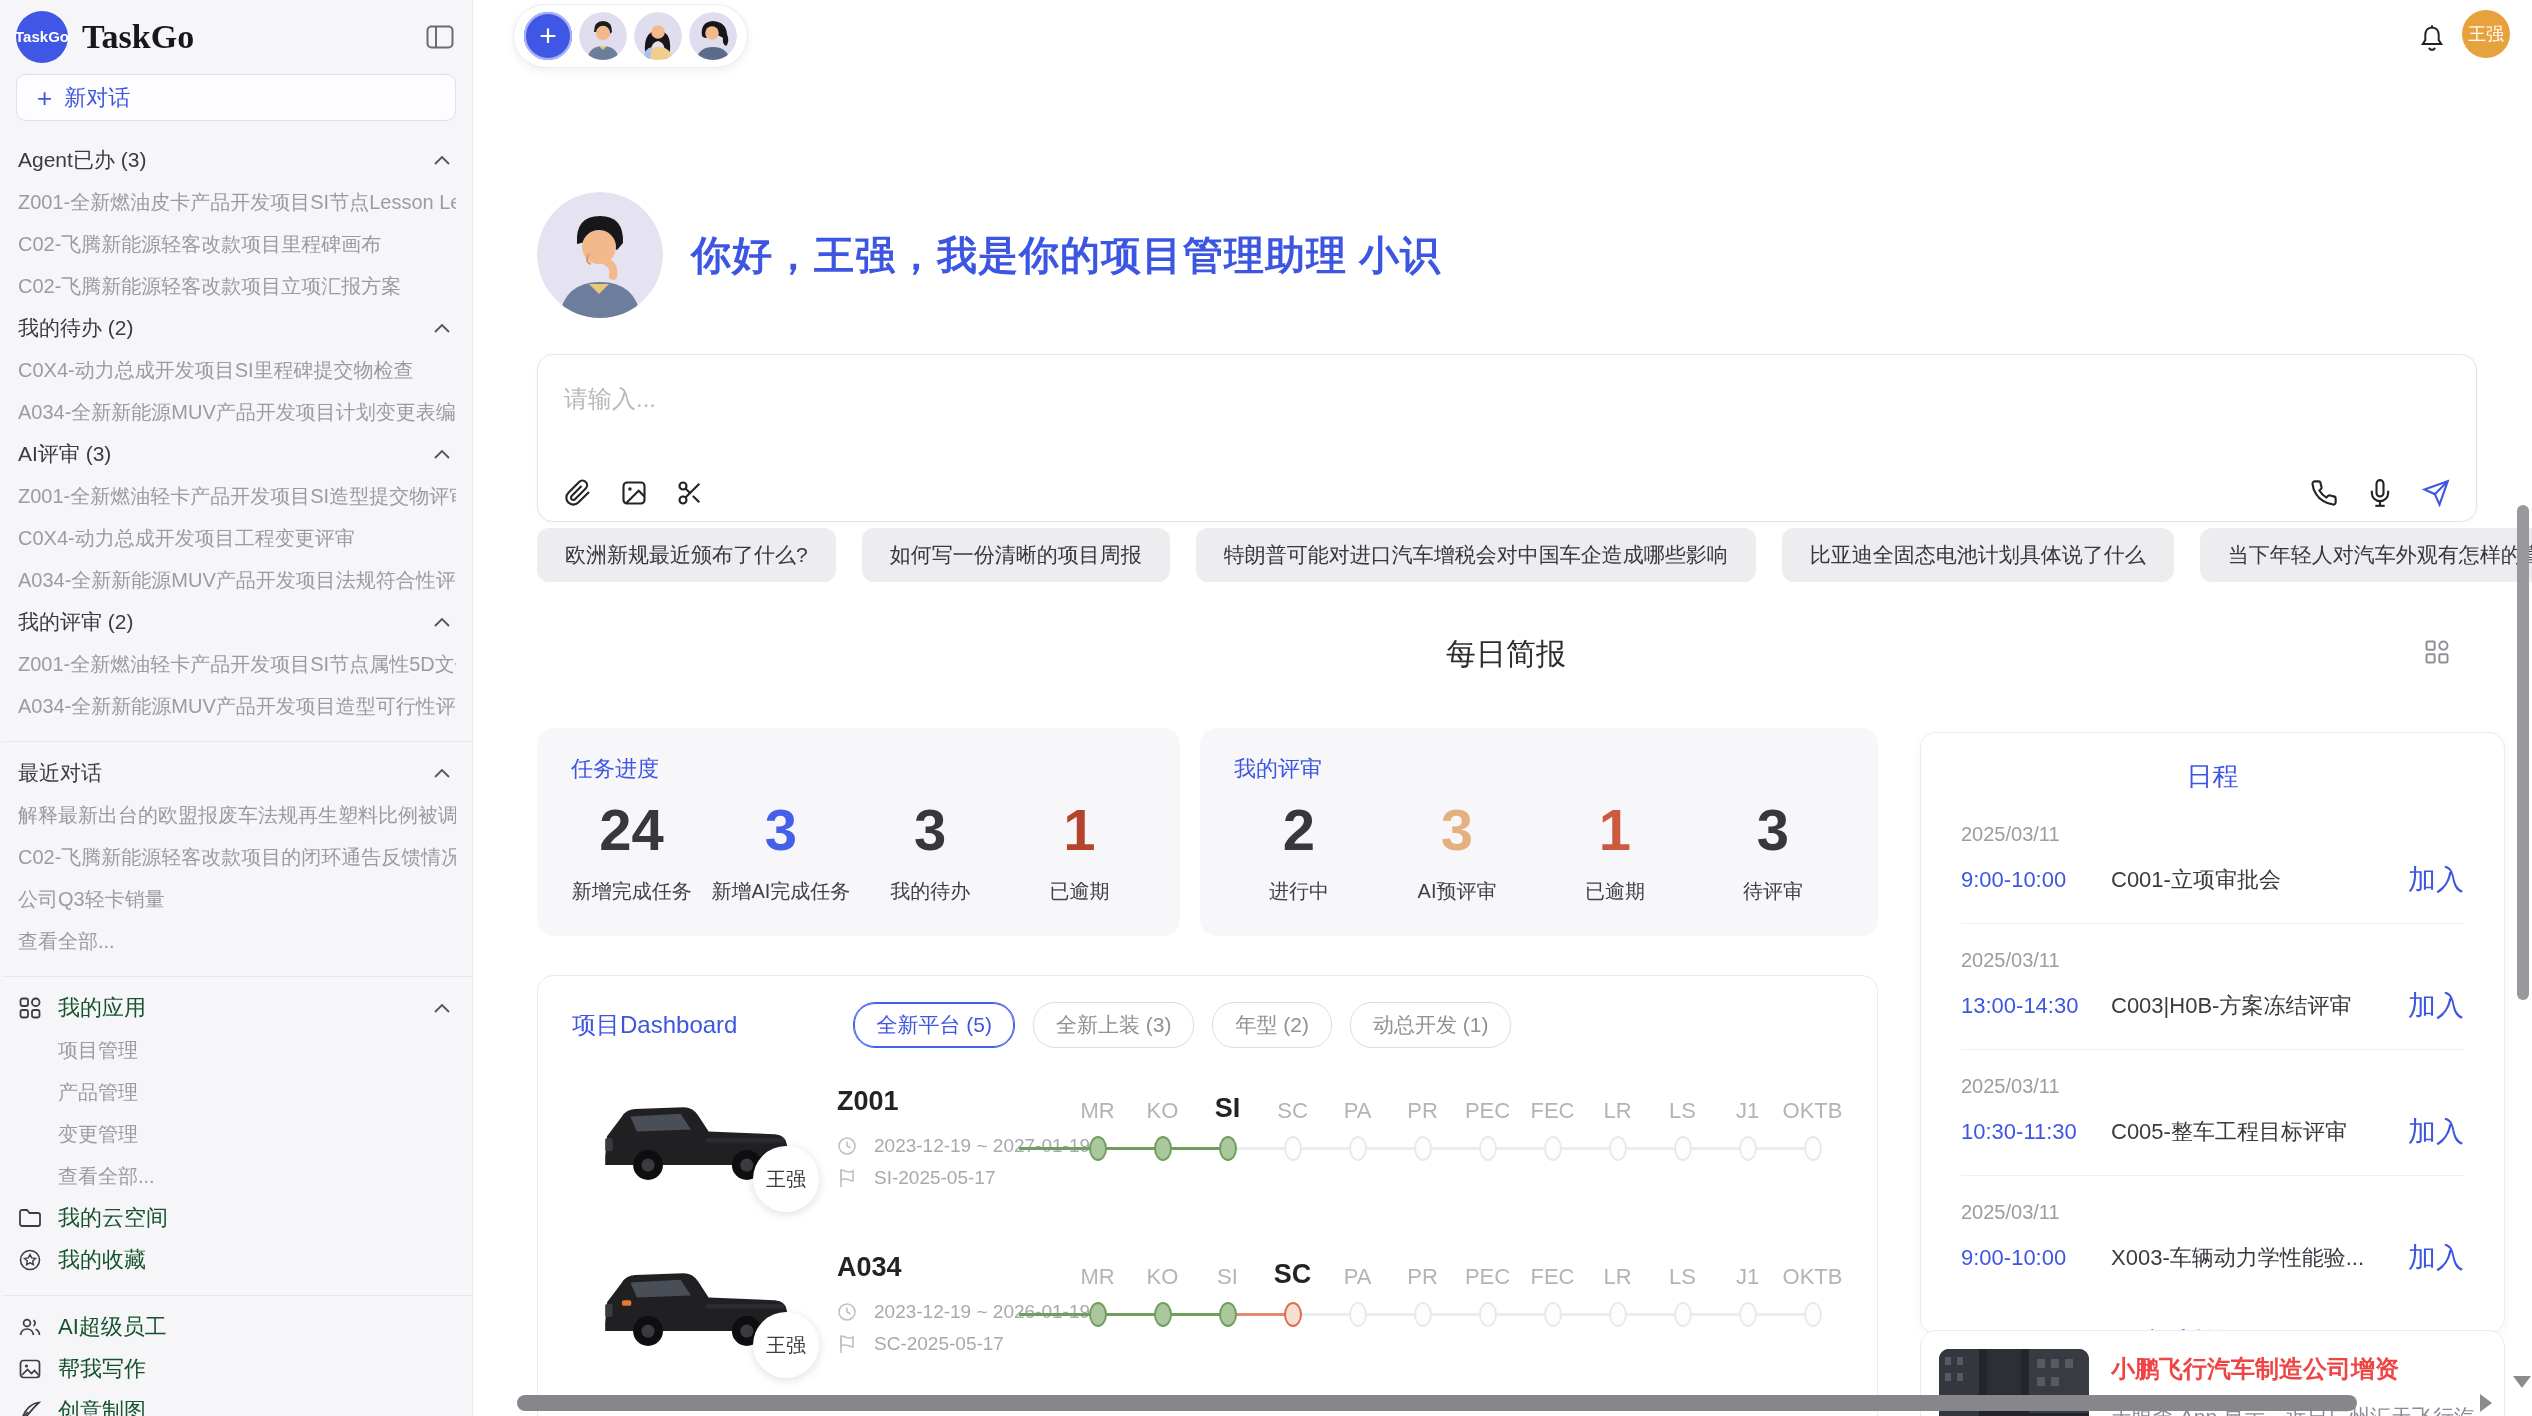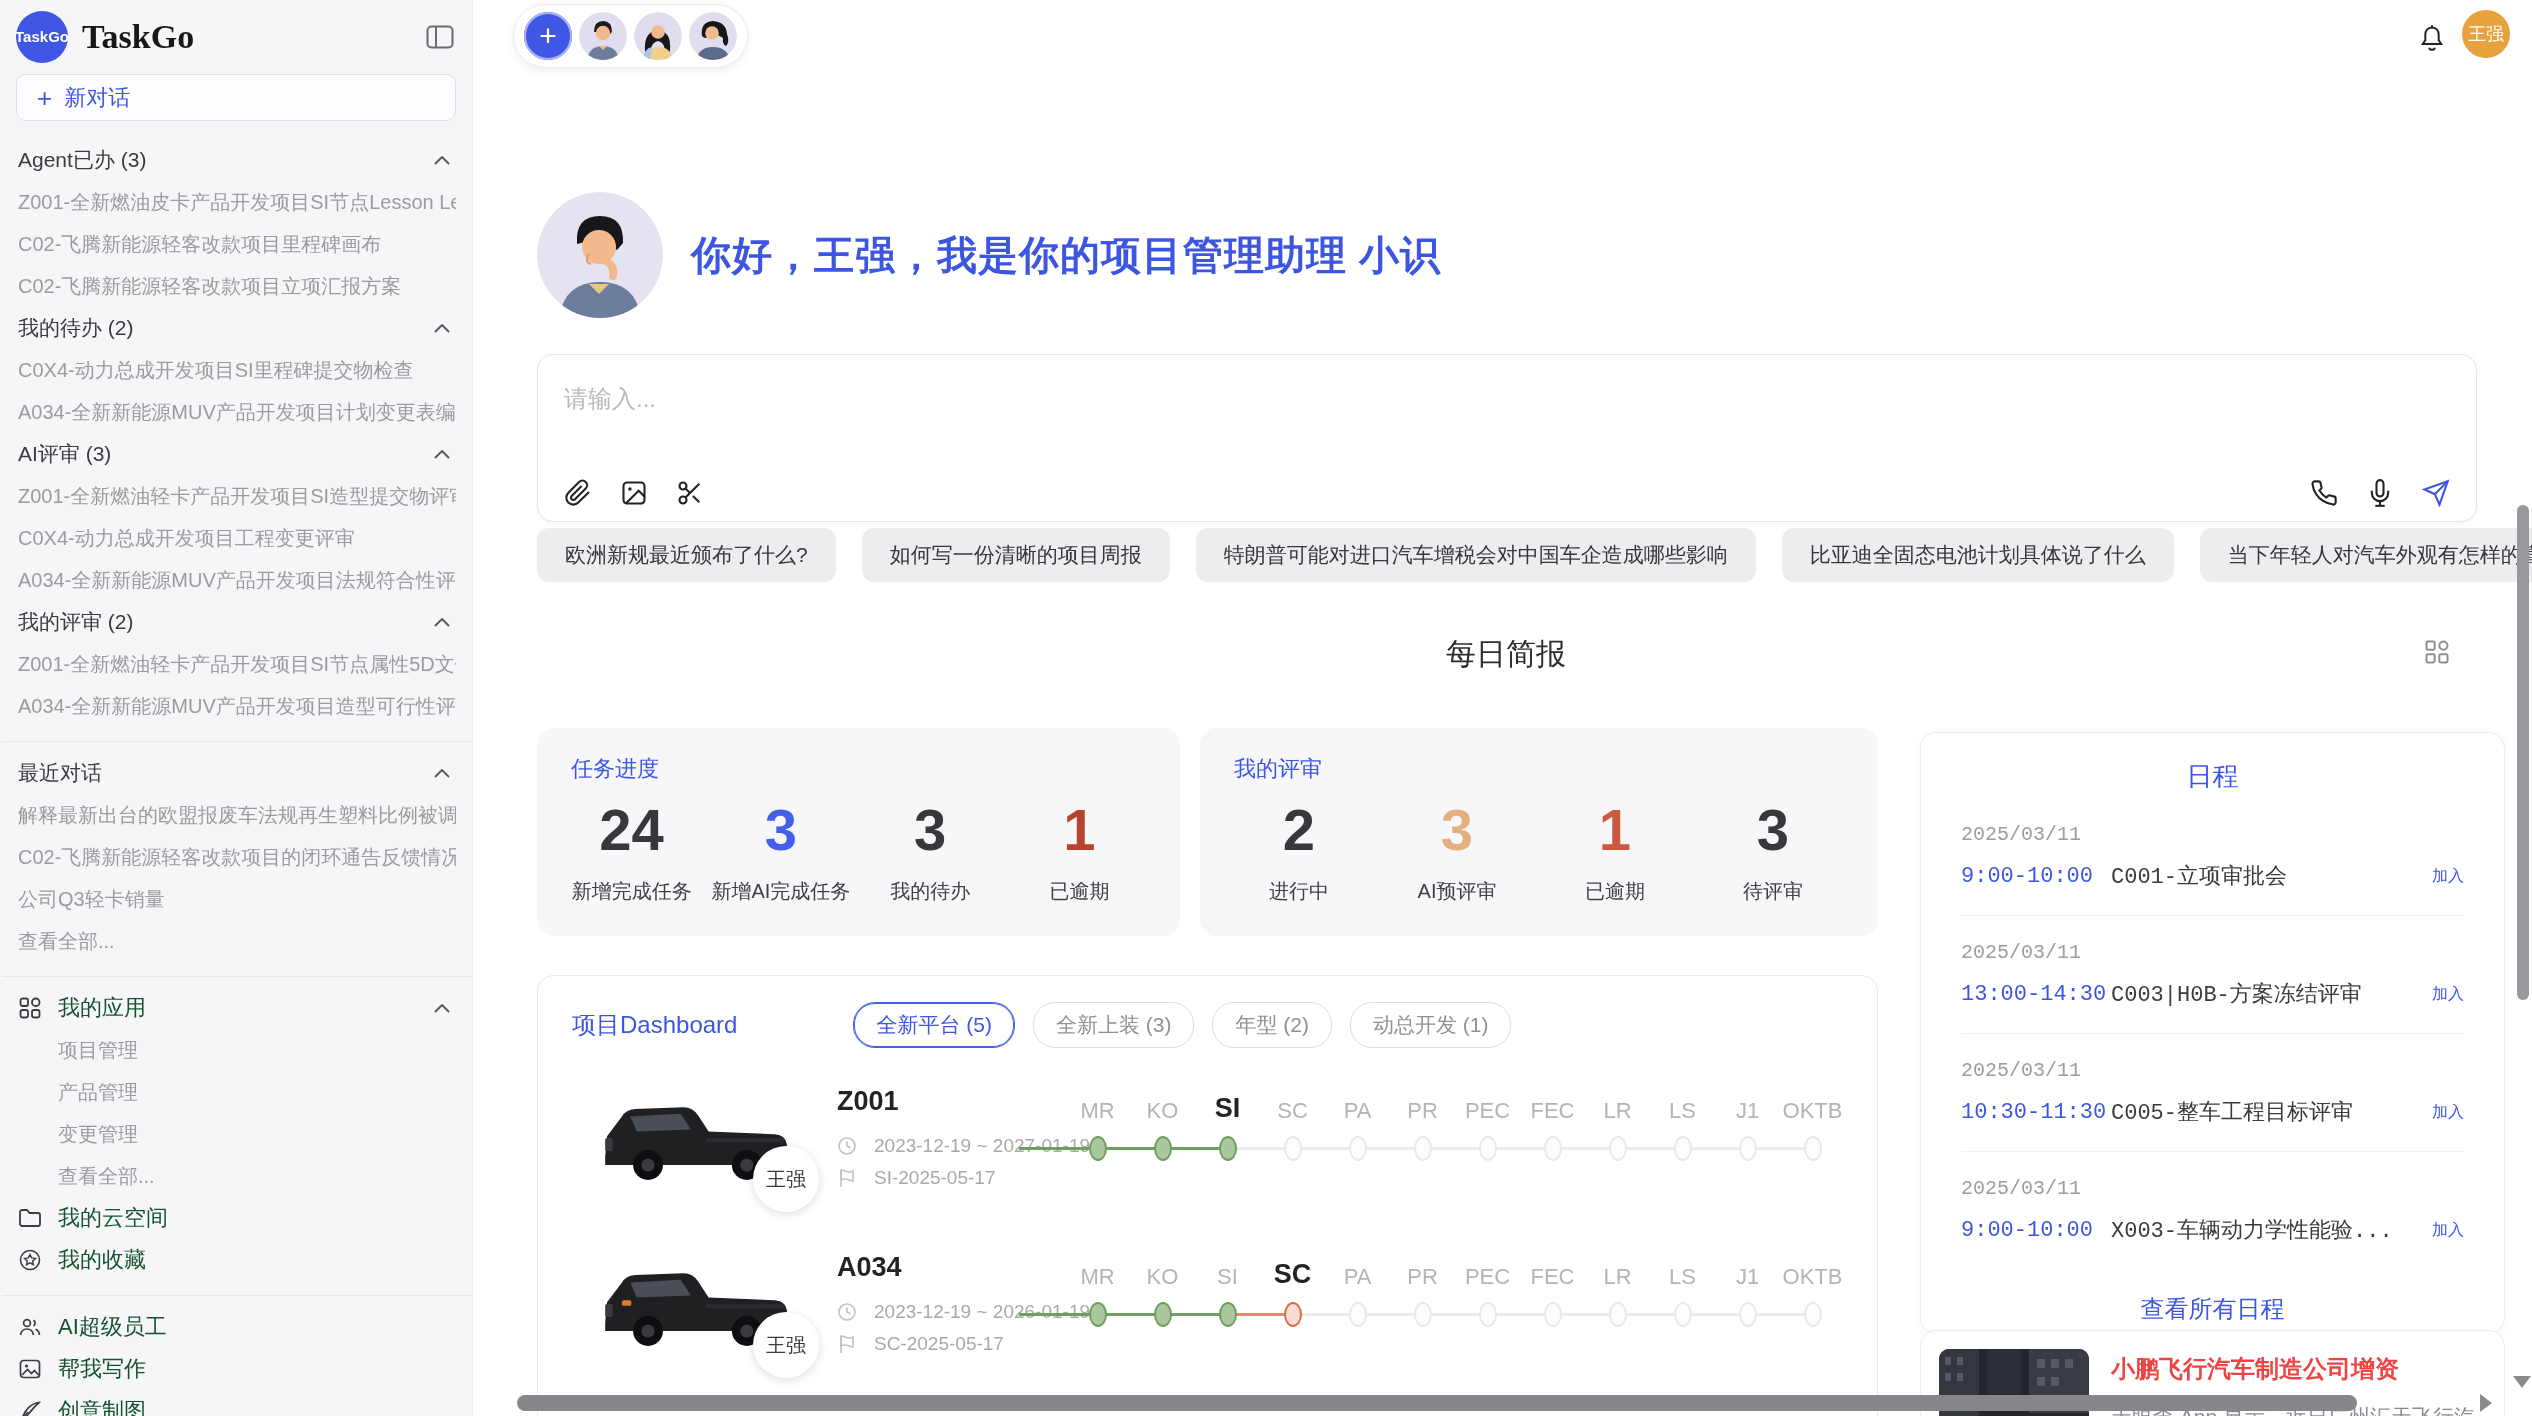--- a/index.html
+++ b/index.html
@@ -135,31 +135,30 @@
   .tl-dots { position:absolute; left:0; top:52px; width:780px; display:flex; }
   .tl-dots i { width:65px; display:flex; justify-content:center; }
   .dot { width:18px; height:25px; border-radius:50%; background:#fdfdfd; border:2px solid #e9e9ed; z-index:2; }
   .dot.done { background:#abc79e; border-color:#6f9e5d; }
   .dot.warn { background:#f6ded2; border-color:#dd6b4d; }
   
   .sched-card {
     position:absolute; left:1447px; top:732px; width:585px; height:602px;
     border:1px solid #ececf0; border-radius:16px; background:#fff;
     box-shadow:0 2px 10px rgba(30,30,60,.05);
-    font-family:Liberation Mono, monospace;
   }
   .sched-title { text-align:center; margin-top:26px; font-size:26px; color:#3d56e2; }
   .sched-list { margin:4px 40px 0; }
   .sched-item { padding:25px 0 24px; border-bottom:1px solid #f1f1f4; }
   .sched-item:last-child { border-bottom:none; }
   .sched-date { font-size:20px; color:#9c9ca2; }
   .sched-main { display:flex; align-items:center; margin-top:15px; }
   .sched-time { width:150px; flex:none; font-size:22px; color:#3d56e2; }
   .sched-name { flex:1; font-size:22px; color:#3a3a3f; white-space:nowrap; overflow:hidden; }
-  .sched-join { flex:none; font-size:16px; color:#3d56e2; cursor:pointer; }
+  .sched-join { flex:none; font-size:28px; color:#3d56e2; cursor:pointer; }
   .sched-viewall { text-align:center; font-size:24px; color:#3d56e2; margin-top:24px; cursor:pointer; }
   
   .news-card {
     position:absolute; left:1447px; top:1330px; width:585px; height:130px;
     border:1px solid #ececf0; border-radius:16px; background:#fff; display:flex;
     padding:18px; gap:22px; cursor:pointer; overflow:hidden;
   }
   .news-img { width:150px; height:112px; border-radius:10px; overflow:hidden; flex:none; }
   .news-body { overflow:hidden; }
   .news-title { font-size:24px; font-weight:700; color:#ef4444; margin-top:4px; white-space:nowrap; }

